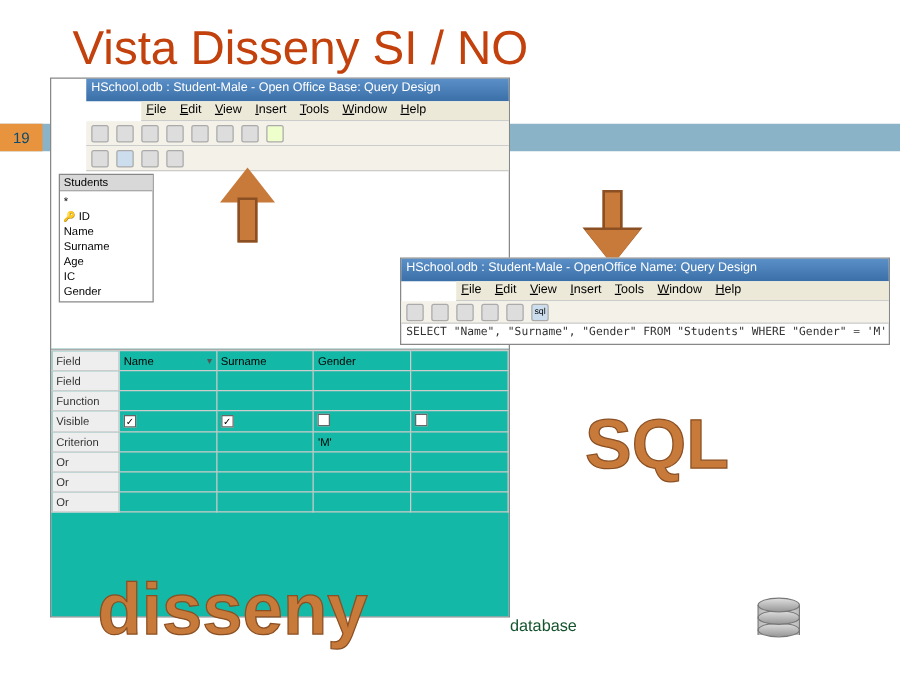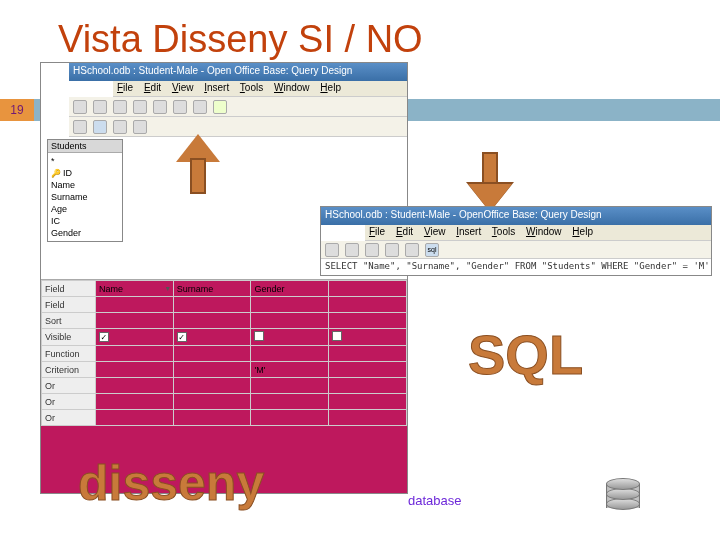--- a/index.html
+++ b/index.html
@@ -1,35 +1,35 @@
 <!DOCTYPE html>
 <html><head>
 <meta charset="utf-8">
 <style>
   * { box-sizing: border-box; margin: 0; padding: 0; }
   body { width: 720px; height: 540px; background: #fff; font-family: Arial, sans-serif; position: relative; overflow: hidden; }
   .slide-title { position: absolute; top: 18px; left: 58px; font-size: 38px; color: #c2410c; font-weight: normal; }
   .pagenum-bar { position: absolute; top: 99px; left: 0; width: 720px; height: 22px; background: #8bb3c7; }
-  .pagenum { position: absolute; top: 99px; left: 0; width: 34px; height: 22px; background: #e8943e; color: #701a75; font-size: 12px; display: flex; align-items: center; justify-content: center; }
+  .pagenum { position: absolute; top: 99px; left: 0; width: 34px; height: 22px; background: #e8943e; color: #0c4a6e; font-size: 12px; display: flex; align-items: center; justify-content: center; }
   
   
   .win1 { position: absolute; top: 62px; left: 40px; width: 368px; height: 432px; border: 1px solid #888; background: #fff; padding-left: 28px; }
   .titlebar { height: 18px; background: linear-gradient(#5a8fc7,#3a6fa7); color: #fff; font-size: 10px; padding: 2px 4px; overflow: hidden; white-space: nowrap; }
   .menubar { height: 16px; background: #ece9d8; font-size: 10px; padding: 1px 4px; border-bottom: 1px solid #ccc; margin-left: 44px; }
   .menubar span { margin-right: 8px; }
   .menubar u { text-decoration: underline; }
   .toolbar { height: 20px; background: #f4f2e8; border-bottom: 1px solid #ccc; display: flex; align-items: center; padding: 0 4px; gap: 6px; }
   .tbtn { width: 14px; height: 14px; background: #ddd; border: 1px solid #aaa; border-radius: 2px; }
   .tbtn.fx { background: #cde; }
   .tablebox { position: absolute; top: 76px; left: 6px; width: 76px; border: 1px solid #888; background: #fff; }
   .tablebox-title { background: #d8d8d8; font-size: 9px; padding: 1px 3px; border-bottom: 1px solid #aaa; }
   .tablebox-list { font-size: 9px; padding: 2px 3px; }
   .tablebox-list div { padding: 1px 0; }
   .key::before { content: "🔑"; font-size: 8px; margin-right: 2px; }
-  .grid-area { position: absolute; top: 216px; left: 0; right: 0; bottom: 0; border-top: 1px solid #aaa; background: #be185d; }
+  .grid-area { position: absolute; top: 216px; left: 0; right: 0; bottom: 0; border-top: 1px solid #aaa; background: #14b8a6; }
   .grid { width: 100%; border-collapse: collapse; font-size: 9px; }
   .grid td, .grid th { border: 1px solid #ccc; padding: 2px 3px; height: 16px; text-align: left; font-weight: normal; }
   .grid th { background: #eee; width: 54px; color: #333; }
   .grid td { width: 78px; }
   .chk { display: inline-block; width: 10px; height: 10px; border: 1px solid #666; text-align: center; line-height: 9px; font-size: 8px; background: #fff; }
   .dd::after { content: "▾"; float: right; font-size: 8px; color: #555; }
   
   
   .arrow { position: absolute; width: 44px; height: 60px; }
   .arrow .shaft { position: absolute; bottom: 0; left: 14px; width: 16px; height: 36px; background: #c87a3a; border: 2px solid #8a4f22; }
@@ -44,22 +44,22 @@
   .arrowd .head { position: absolute; bottom: 0; left: -2px; width: 0; height: 0; border-left: 24px solid transparent; border-right: 24px solid transparent; border-top: 30px solid #8a4f22; }
   .arrowd .head::after { content: ""; position: absolute; top: -28px; left: -22px; width: 0; height: 0; border-left: 22px solid transparent; border-right: 22px solid transparent; border-top: 28px solid #c87a3a; }
   
   
   .win2 { position: absolute; top: 206px; left: 320px; width: 392px; height: 70px; border: 1px solid #888; background: #fff; }
   .win2 .toolbar { height: 18px; }
   .sqlline { font-family: monospace; font-size: 9px; padding: 2px 4px; color: #333; white-space: nowrap; overflow: hidden; }
   
   
   .lbl-sql { position: absolute; top: 322px; left: 468px; font-size: 56px; font-weight: bold; color: #c87a3a; -webkit-text-stroke: 1px #8a4f22; }
-  .lbl-disseny { position: absolute; top: 454px; left: 78px; font-size: 50px; font-weight: bold; color: #c87a3a; -webkit-text-stroke: 1px #8a4f22; }
-  .lbl-db { position: absolute; top: 493px; left: 408px; font-size: 13px; color: #6d28d9; }
+  .lbl-disseny { position: absolute; top: 454px; left: 78px; font-size: 58px; font-weight: bold; color: #c87a3a; -webkit-text-stroke: 1px #8a4f22; }
+  .lbl-db { position: absolute; top: 493px; left: 408px; font-size: 13px; color: #14532d; }
   
   
   .dbicon { position: absolute; top: 474px; left: 600px; width: 46px; height: 46px; }
   .dbicon .cyl { position: absolute; left: 6px; width: 34px; height: 12px; border-radius: 50%/50%; background: linear-gradient(#ddd,#999); border: 1px solid #777; }
   .dbicon .c1 { top: 4px; } .dbicon .c2 { top: 14px; } .dbicon .c3 { top: 24px; }
   .dbicon .body { position: absolute; left: 6px; top: 10px; width: 34px; height: 24px; background: linear-gradient(90deg,#bbb,#eee,#bbb); border-left: 1px solid #777; border-right: 1px solid #777; }
 </style>
 </head>
 <body>
 
@@ -117,41 +117,34 @@
             <td></td>
           </tr>
       <tr>
             <th>Field</th>
             <td></td>
             <td></td>
             <td></td>
             <td></td>
           </tr>
       <tr>
-            <th>Sort</th>
+            <th>Function</th>
             <td></td>
             <td></td>
             <td></td>
             <td></td>
           </tr>
       <tr>
             <th>Visible</th>
         <td><span class="chk">✓</span></td>
         <td><span class="chk">✓</span></td>
         <td><span class="chk"></span></td>
         <td><span class="chk"></span></td>
           </tr>
       <tr>
-            <th>Function</th>
-            <td></td>
-            <td></td>
-            <td></td>
-            <td></td>
-          </tr>
-      <tr>
             <th>Criterion</th>
         <td></td>
             <td></td>
         <td>'M'</td>
             <td></td>
           </tr>
       <tr>
             <th>Or</th>
             <td></td>
             <td></td>
@@ -181,21 +174,21 @@
   <div class="head-border"></div>
     <div class="head"></div>
     <div class="shaft"></div>
 </div>
 <div class="arrowd">
   <div class="shaft"></div>
     <div class="head"></div>
 </div>
 
 <div class="win2">
-  <div class="titlebar">HSchool.odb : Student-Male - OpenOffice Base: Query Design</div>
+  <div class="titlebar">HSchool.odb : Student-Male - OpenOffice Name: Query Design</div>
   <div class="menubar">
     <span><u>F</u>ile</span>
     <span><u>E</u>dit</span>
     <span><u>V</u>iew</span>
     <span><u>I</u>nsert</span>
     <span><u>T</u>ools</span>
     <span><u>W</u>indow</span>
     <span><u>H</u>elp</span>
   </div>
   <div class="toolbar">

